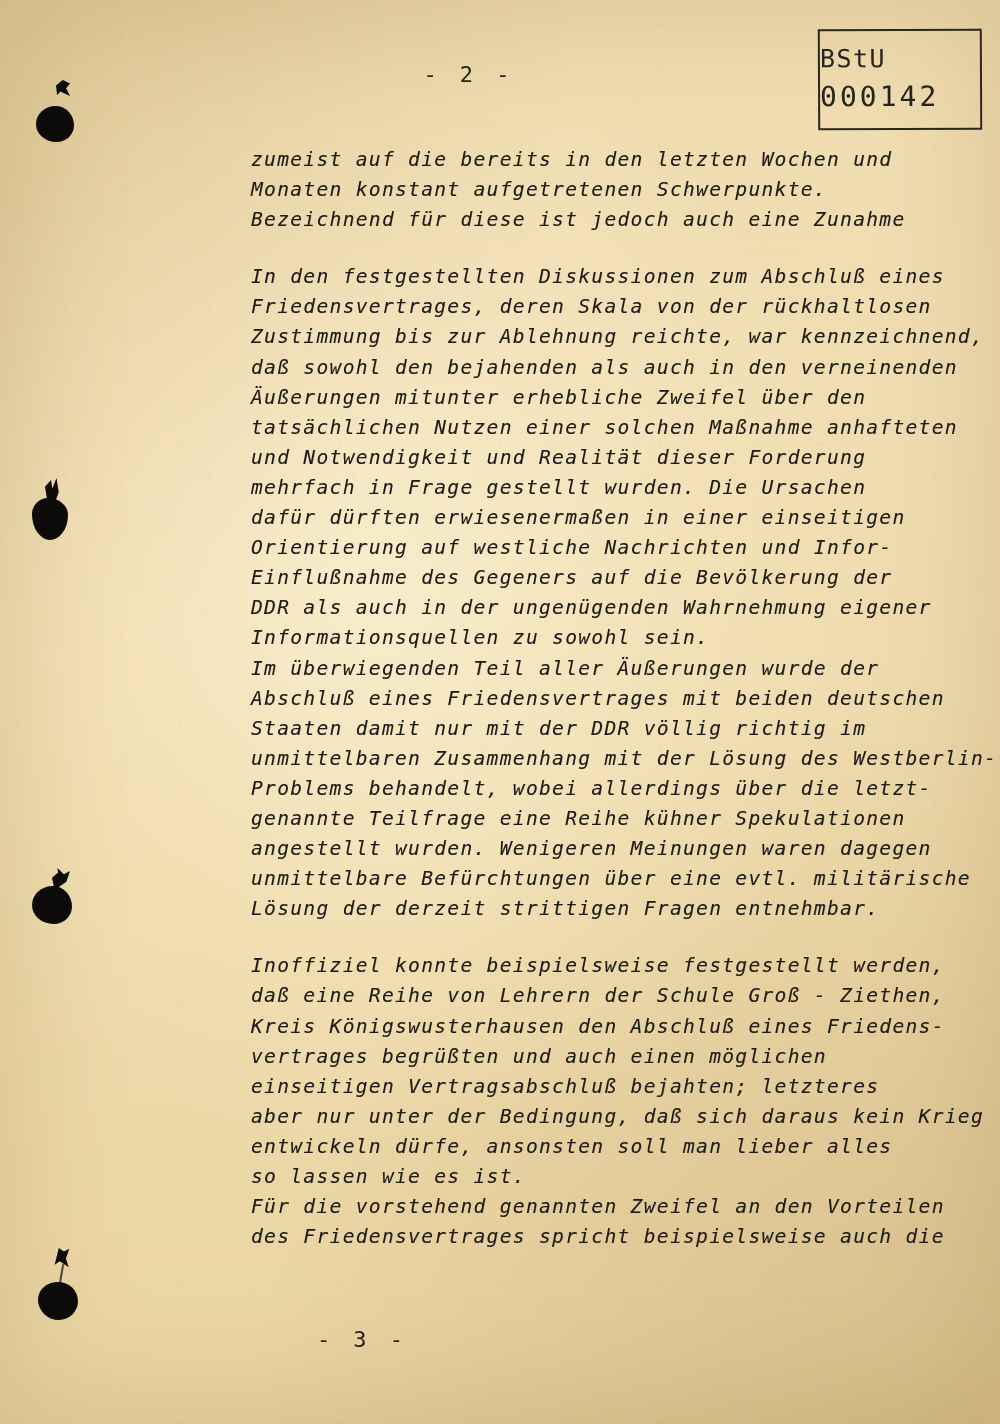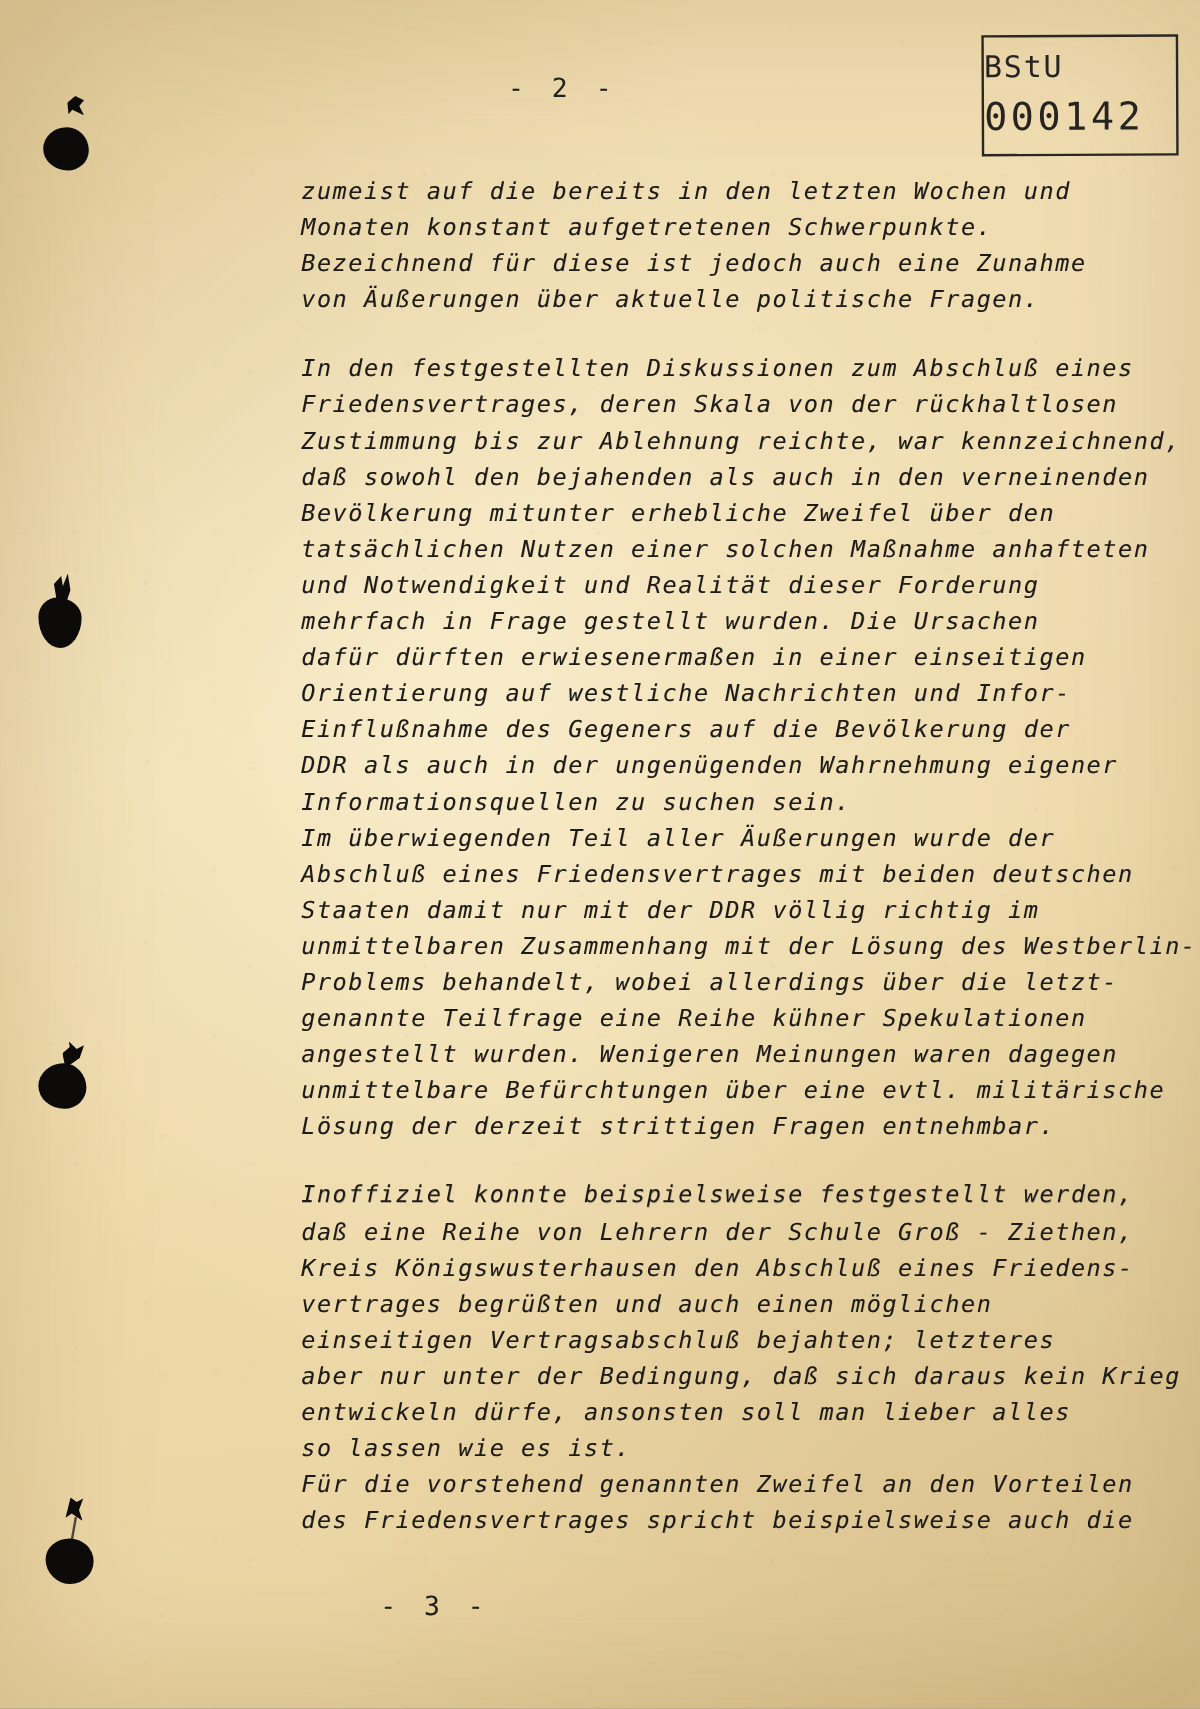--- a/index.html
+++ b/index.html
@@ -58,21 +58,21 @@
     justify-content: center;
     transform: rotate(-0.25deg);
   }
   .stamp-title {
     font-size: 25px;
     letter-spacing: 1.5px;
     line-height: 1.05;
     color: #262420;
   }
   .stamp-number {
-    font-size: 32px;
+    font-size: 28px;
     letter-spacing: 3px;
     margin-top: 8px;
     color: #262420;
   }
 
   
   .page-num-top {
     position: absolute;
     left: 0;
     top: 62px;
@@ -173,37 +173,36 @@
     <div class="stamp-number">000142</div>
   </div>
 
   <div class="page-num-top">- 2 -</div>
 
   <div class="body-text">
     <p class="para">
       <span class="line">zumeist auf die bereits in den letzten Wochen und</span>
       <span class="line">Monaten konstant aufgetretenen Schwerpunkte.</span>
       <span class="line">Bezeichnend für diese ist jedoch auch eine Zunahme</span>
-      <span class="line">von Äußerungen über aktuelle politische Fragen.</span>
     </p>
 
     <p class="para gap">
       <span class="line">In den festgestellten Diskussionen zum Abschluß eines</span>
       <span class="line">Friedensvertrages, deren Skala von der rückhaltlosen</span>
       <span class="line">Zustimmung bis zur Ablehnung reichte, war kennzeichnend,</span>
       <span class="line">daß sowohl den bejahenden als auch in den verneinenden</span>
-      <span class="line">Bevölkerung mitunter erhebliche Zweifel über den</span>
+      <span class="line">Äußerungen mitunter erhebliche Zweifel über den</span>
       <span class="line">tatsächlichen Nutzen einer solchen Maßnahme anhafteten</span>
       <span class="line">und Notwendigkeit und Realität dieser Forderung</span>
       <span class="line">mehrfach in Frage gestellt wurden. Die Ursachen</span>
       <span class="line">dafür dürften erwiesenermaßen in einer einseitigen</span>
       <span class="line">Orientierung auf westliche Nachrichten und Infor-</span>
       <span class="line">Einflußnahme des Gegeners auf die Bevölkerung der</span>
       <span class="line">DDR als auch in der ungenügenden Wahrnehmung eigener</span>
-      <span class="line">Informationsquellen zu suchen sein.</span>
+      <span class="line">Informationsquellen zu sowohl sein.</span>
     </p>
 
     <p class="para">
       <span class="line">Im überwiegenden Teil aller Äußerungen wurde der</span>
       <span class="line">Abschluß eines Friedensvertrages mit beiden deutschen</span>
       <span class="line">Staaten damit nur mit der DDR völlig richtig im</span>
       <span class="line">unmittelbaren Zusammenhang mit der Lösung des Westberlin-</span>
       <span class="line">Problems behandelt, wobei allerdings über die letzt-</span>
       <span class="line">genannte Teilfrage eine Reihe kühner Spekulationen</span>
       <span class="line">angestellt wurden. Wenigeren Meinungen waren dagegen</span>

